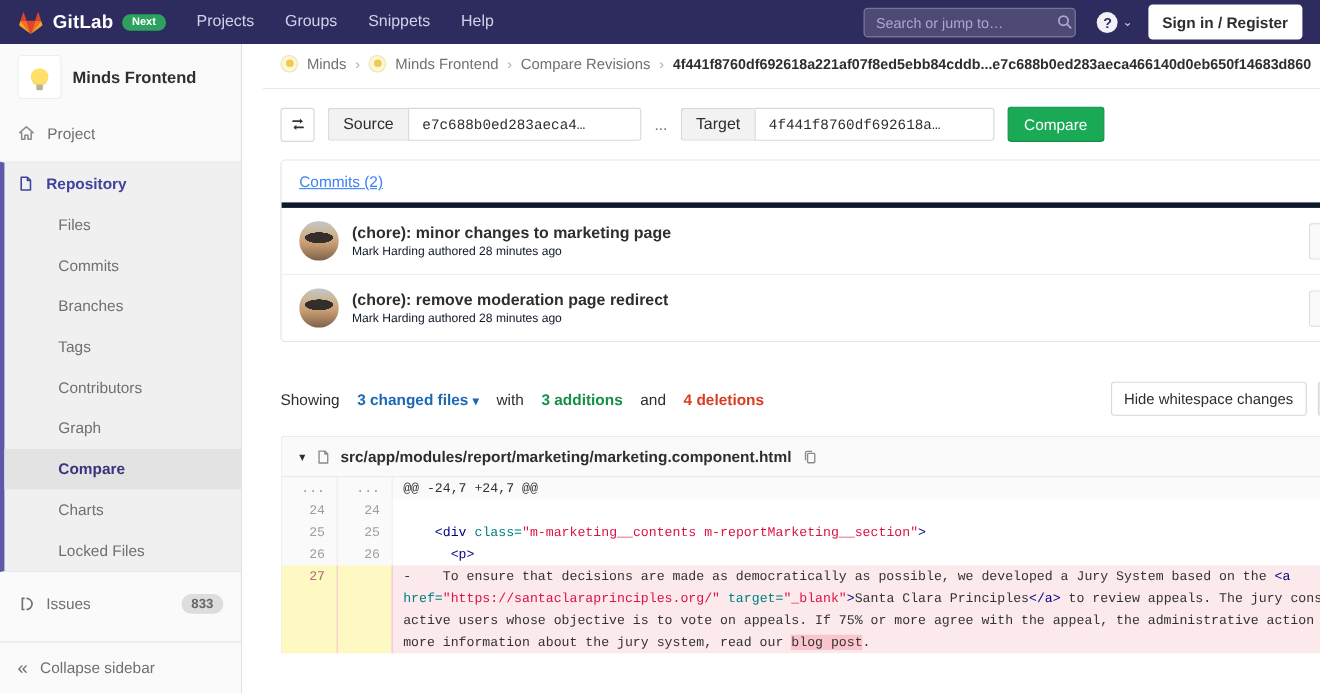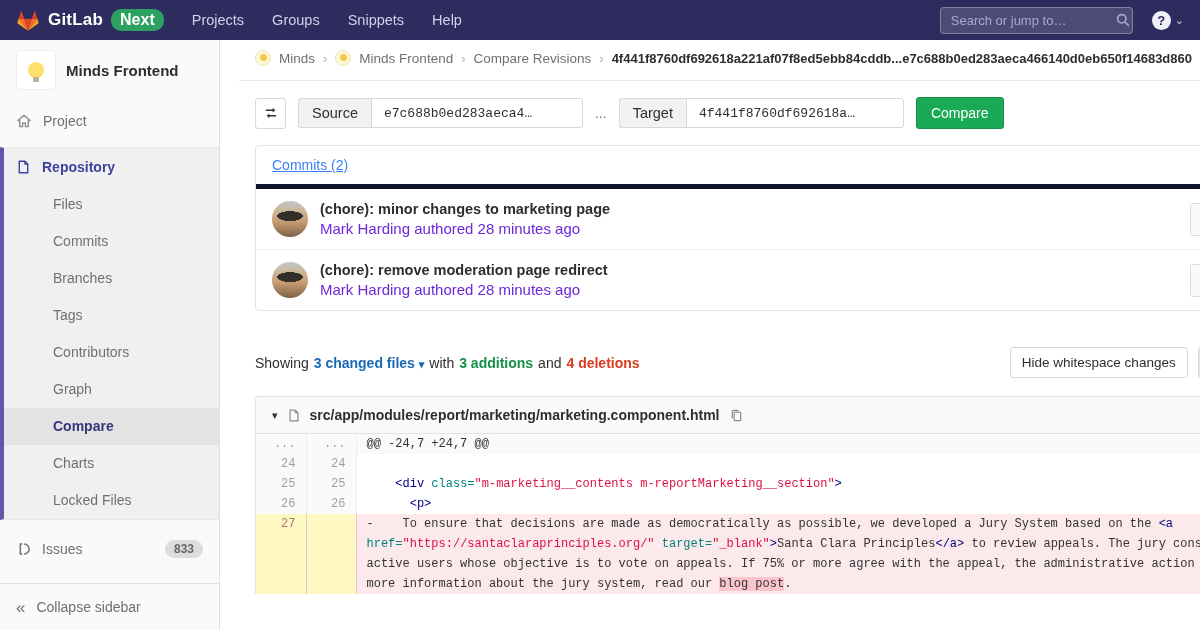--- a/index.html
+++ b/index.html
@@ -2,21 +2,21 @@
 <html><head>
 <meta charset="utf-8">
 <style>
   * { margin:0; padding:0; box-sizing:border-box; }
   html,body { width:1200px; height:630px; overflow:hidden; font-family:"Liberation Sans", sans-serif; background:#fff; }
 
   
   .navbar { position:fixed; top:0; left:0; width:1200px; height:40px; background:#2e2b5f; display:flex; align-items:center; padding:0 16px; z-index:50; }
   .logo { display:flex; align-items:center; gap:8px; cursor:pointer; }
   .logo-text { color:#fff; font-size:17px; font-weight:600; letter-spacing:.2px; }
-  .next-badge { background:#2da160; color:#fff; font-size:16px; font-weight:600; padding:2px 9px; border-radius:10px; }
+  .next-badge { background:#2da160; color:#fff; font-size:10px; font-weight:600; padding:2px 9px; border-radius:10px; }
   .nav-links { display:flex; align-items:center; gap:28px; margin-left:28px; }
   .nav-link { color:#d4d0ea; font-size:14.5px; font-weight:500; text-decoration:none; cursor:pointer; }
   .nav-right { margin-left:auto; display:flex; align-items:center; gap:14px; }
   .search-box { position:relative; width:198px; }
   .search-box input { width:193px; height:27px; background:rgba(255,255,255,.15); border:1px solid rgba(255,255,255,.30); border-radius:4px; color:#e8e6f5; font-size:13px; padding:0 28px 0 10px; font-family:"Liberation Sans",sans-serif; }
   .search-box input::placeholder { color:#aca8cd; }
   .search-icon { position:absolute; right:7px; top:5px; }
   .help-wrap { display:flex; align-items:center; gap:4px; cursor:pointer; }
   .help-q { width:19px; height:19px; border-radius:50%; background:#f2f1f8; color:#2e2b5f; font-size:13px; font-weight:700; display:flex; align-items:center; justify-content:center; }
   .help-chevron { color:rgba(255,255,255,.75); font-size:11px; }
@@ -62,28 +62,28 @@
   
   .panel { margin-top:16px; border:1px solid #e3e3e3; border-radius:4px; background:#fff; }
   .panel-head { padding:11px 16px; font-size:14px; color:#3b82f6; border-bottom:5px solid #0f172a;text-decoration:underline; }
   .commit-row { display:flex; align-items:center; padding:12px 16px; }
   .commit-row + .commit-row { border-top:1px solid #eee; }
   .commit-avatar { width:36px; height:36px; border-radius:50%; flex:none; margin-right:12px;
     background: radial-gradient(ellipse 13px 5px at 50% 42%, #332e2a 97%, transparent 100%),
                 linear-gradient(180deg,#bfc8cc 0%, #cdb493 30%, #c89b72 58%, #7c6248 100%); }
   .commit-texts { display:flex; flex-direction:column; gap:3px; }
   .commit-title { font-size:14.5px; font-weight:600; color:#2e2e2e; cursor:pointer; }
-  .commit-meta { font-size:15px; color:#6d28d9; }
+  .commit-meta { font-size:11px; color:#0f172a; }
   .hash-group { margin-left:auto; display:flex; border:1px solid #dcdcdc; border-radius:3px; overflow:hidden; }
   .hash-label { padding:6px 13px; font-size:17px; font-family:"Liberation Mono","DejaVu Sans Mono",monospace; color:#2e2e2e; background:#fafafa; border-right:1px solid #dcdcdc; cursor:pointer; }
   .copy-btn { padding:6px 10px; background:#fff; display:flex; align-items:center; cursor:pointer; border:none; }
 
   
   .diff-summary { margin-top:36px; display:flex; align-items:center; }
-  .ds-left { font-size:14px; color:#2e2e2e; display:flex; align-items:center; gap:5px; }
+  .ds-left { font-size:14px; color:#2e2e2e; display:flex; align-items:center; gap:16px; }
   .link-bold { color:#1b69b6; font-weight:600; cursor:pointer;text-align:right; }
   .add-green { color:#168f48; font-weight:600; }
   .del-red { color:#db3b21; font-weight:600; }
   .ds-right { margin-left:auto; display:flex; gap:10px; }
   .btn-default { background:#fff; border:1px solid #d8d8d8; border-radius:3px; padding:7px 11px; font-size:13.5px; color:#2e2e2e; cursor:pointer; font-family:"Liberation Sans",sans-serif; }
   .btn-group { display:flex; }
   .btn-group .btn-default { border-radius:0; }
   .btn-group .btn-default:first-child { border-radius:3px 0 0 3px; }
   .btn-group .btn-default:last-child { border-radius:0 3px 3px 0; border-left:none; }
   .btn-default.active { background:#e5e5e5; }
@@ -148,20 +148,21 @@
         <svg width="16" height="16" viewBox="0 0 16 16">
             <circle cx="6.8" cy="6.8" r="4.2" fill="none" stroke="#aca8cd" stroke-width="1.6"></circle>
             <line x1="10" y1="10" x2="13.4" y2="13.4" stroke="#aca8cd" stroke-width="1.6" stroke-linecap="round"></line>
           </svg>
       </span>
     </div>
     <div class="help-wrap">
       <span class="help-q">?</span>
       <span class="help-chevron">⌄</span>
     </div>
+    <button class="signin-btn">Sign in / Register</button>
   </div>
 </header>
 
 <aside class="sidebar">
   <div class="context-header">
     <div class="project-avatar">
         <span class="bulb"></span>
       </div>
     <span class="project-name">Minds Frontend</span>
   </div>

